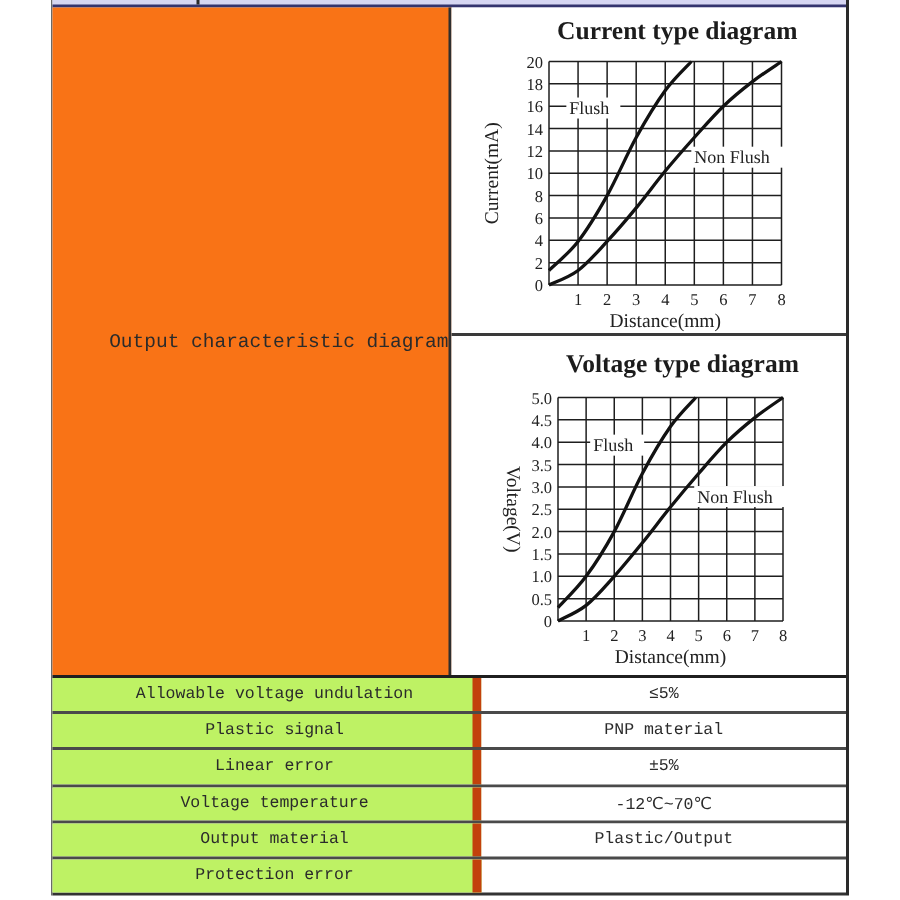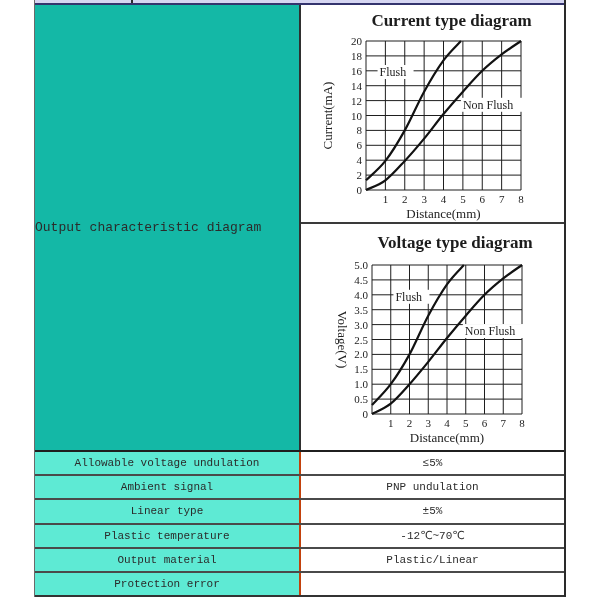--- a/index.html
+++ b/index.html
@@ -7,35 +7,35 @@
          font-family:"Liberation Mono","DejaVu Sans Mono",monospace;}
   .tbl{position:absolute;left:34px;top:0;width:532px;height:597px;
        border-left:1px solid #6a6a6a;border-right:2px solid #2a2a2a;box-sizing:border-box;}
   
   .sliver{position:absolute;left:0;top:0;width:100%;height:3px;background:#d6d6f2;
           border-bottom:2px solid #34346e;box-sizing:content-box;}
   .sliver-tick{position:absolute;left:96px;top:0;width:2px;height:3px;background:#2a2a2a;}
   
   .main-row{position:absolute;left:0;top:5px;width:100%;height:445px;display:flex;}
   .main-left{width:264px;border-right:2px solid #2f2f2f;display:flex;align-items:center;
-             justify-content:flex-start;background:#14b8a6;}
+             justify-content:flex-end;background:#f97316;}
   .main-left .hdr{font-size:13px;color:#2b2b2b;letter-spacing:0px;white-space:nowrap;}
   .main-charts{flex:1;display:flex;flex-direction:column;background:#fff;}
   .chart-cell{position:relative;}
   .chart-cell.a{height:217px;border-bottom:2px solid #3a3a3a;}
   .chart-cell.b{flex:1;}
   .chart-cell svg{position:absolute;left:0;top:0;}
   
   .spec-rows{position:absolute;left:0;top:450px;width:100%;height:147px;display:flex;
              flex-direction:column;border-top:2px solid #1f1f1f;border-bottom:2px solid #333;
              box-sizing:border-box;}
   .spec-row{flex:1;display:flex;border-top:2px solid #4a4a4a;}
   .spec-row:first-child{border-top:none;}
-  .spec-label{width:264px;background:#5eead4;border-right:2px solid #c2410c;display:flex;
-              align-items:center;justify-content:center;font-size:11px;color:#2b2b2b;}
+  .spec-label{width:264px;background:#bef264;border-right:6px solid #c2410c;display:flex;
+              align-items:center;justify-content:center;font-size:11px;color:#2b2b2b;padding-left:16px;}
   .spec-value{flex:1;background:#fff;display:flex;align-items:center;justify-content:center;
               font-size:11px;color:#2b2b2b;font-family:"Liberation Mono","DejaVu Sans",monospace;}
   
   .ctitle{font-family:"Liberation Serif","DejaVu Serif",serif;font-weight:bold;font-size:17px;fill:#1c1c1c;}
   .tick{font-family:"Liberation Serif","DejaVu Serif",serif;font-size:11px;fill:#222;}
   .alabel{font-family:"Liberation Serif","DejaVu Serif",serif;font-size:13px;fill:#222;}
   .clabel{font-family:"Liberation Serif","DejaVu Serif",serif;font-size:12px;fill:#222;}
   .grid{stroke:#1e1e1e;stroke-width:1;}
   .curve{stroke:#121212;stroke-width:2.2;fill:none;}
 </style>
@@ -175,37 +175,37 @@
       </div>
     </div>
 
     <div class="spec-rows" id="spec-rows">
   <div class="spec-row">
     <div class="spec-label">Allowable voltage undulation</div>
     <div class="spec-value">≤5%</div>
   </div>
 
   <div class="spec-row">
-    <div class="spec-label">Ambient signal</div>
-    <div class="spec-value">PNP undulation</div>
-  </div>
-
-  <div class="spec-row">
-    <div class="spec-label">Linear type</div>
+    <div class="spec-label">Plastic signal</div>
+    <div class="spec-value">PNP material</div>
+  </div>
+
+  <div class="spec-row">
+    <div class="spec-label">Linear error</div>
     <div class="spec-value">±5%</div>
   </div>
 
   <div class="spec-row">
-    <div class="spec-label">Plastic temperature</div>
+    <div class="spec-label">Voltage temperature</div>
     <div class="spec-value">-12℃~70℃</div>
   </div>
 
   <div class="spec-row">
     <div class="spec-label">Output material</div>
-    <div class="spec-value">Plastic/Linear</div>
+    <div class="spec-value">Plastic/Output</div>
   </div>
 
   <div class="spec-row">
     <div class="spec-label">Protection error</div>
   </div>
 </div>
   </div>
 </div>
 
 </body></html>

